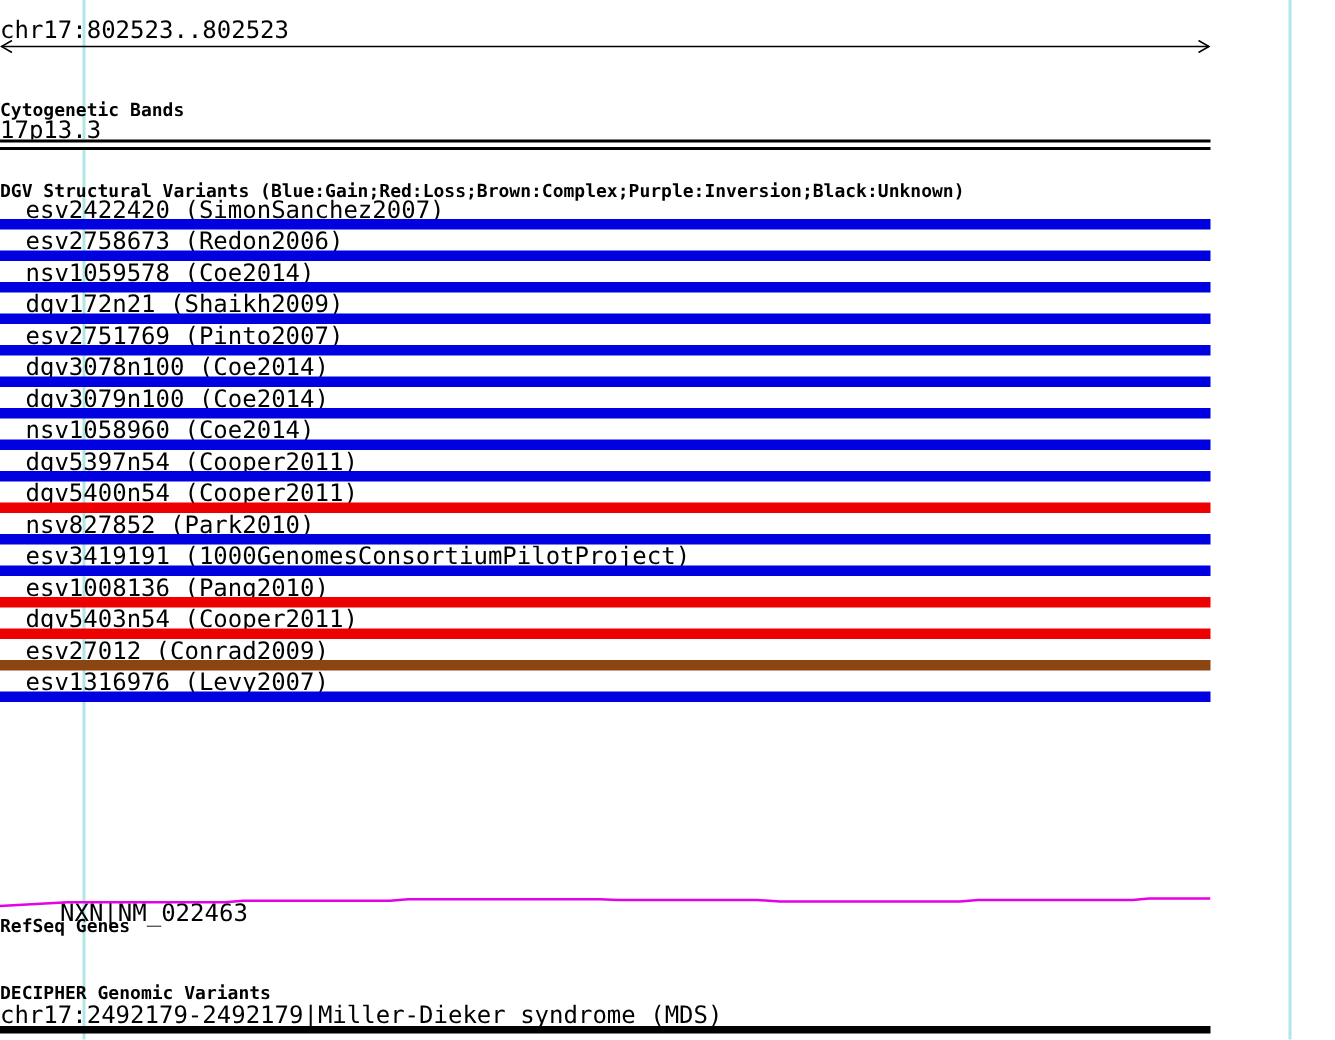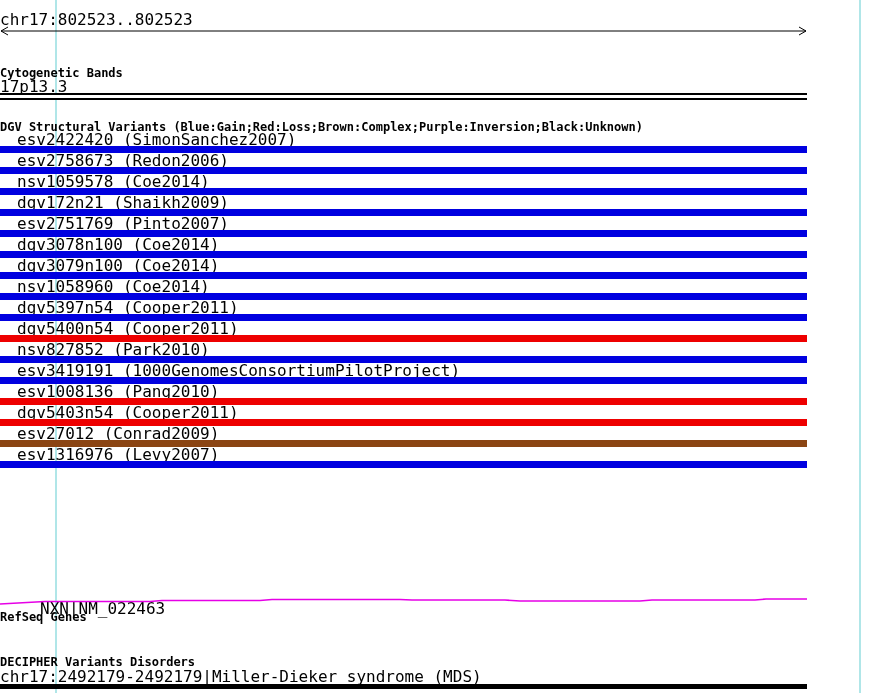--- a/index.html
+++ b/index.html
@@ -133,17 +133,17 @@
 </div>
 
 <div class="panel abs header" style="top:573px;margin-top:38px;">RefSeq Genes</div>
 <div class="panel abs small" style="top:602px;padding-left:40px;">NXN|NM_022463</div>
 <div class="panel abs" style="top:597px;">
   <svg width="807" height="10">
     <polyline id="refseq-line" points="0,7 45,4.5 150,4.5 162,3.5 260,3.5 272,2.5 400,2.5 412,3 505,3 520,4 640,4 652,3 755,3 766,2 807,2" fill="none" stroke="#e600e6" stroke-width="1.6"></polyline>
   </svg>
 </div>
 
-<div class="panel abs header" style="top:656px;">DECIPHER Variants Disorders</div>
+<div class="panel abs header" style="top:656px;">DECIPHER Genomic Variants</div>
 <div class="panel abs small" style="top:670px;">chr17:2492179-2492179|Miller-Dieker syndrome (MDS)</div>
 <div class="panel abs" style="top:684px;">
   <div class="decipher-bar" style="background: rgb(0, 0, 0);"></div>
 </div>
 
 </body></html>

